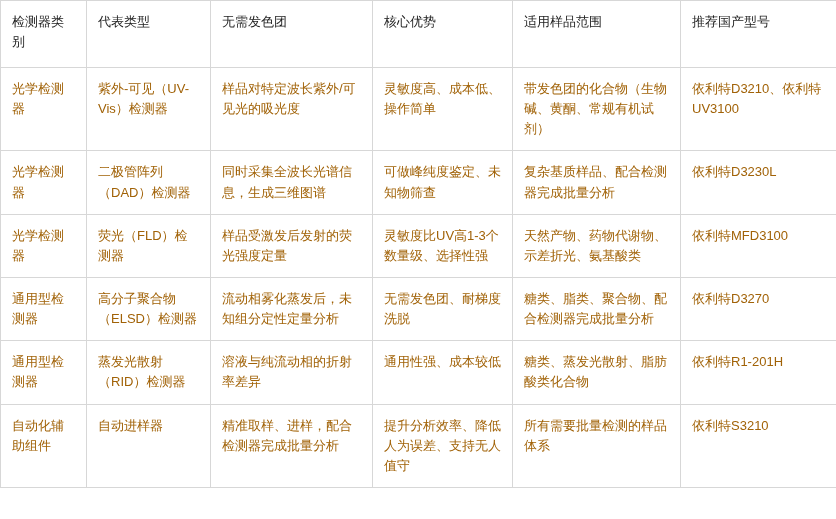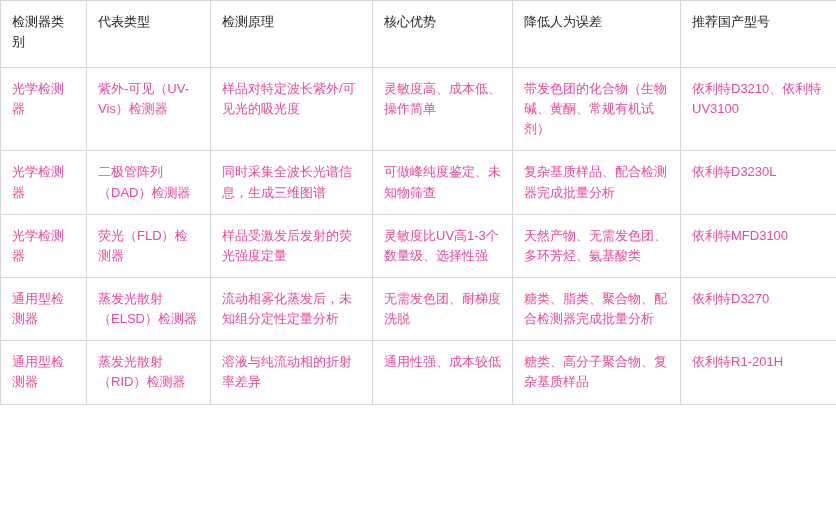--- a/index.html
+++ b/index.html
@@ -26,21 +26,21 @@
   table.detector-table th,
   table.detector-table td {
     border: 1px solid #d7d7d7;
     vertical-align: top;
     padding: 11px 10px 11px 11px;
     font-size: 13px;
     line-height: 1.55;
     font-weight: normal;
     text-align: left;
     word-break: break-word;
-    color: #ec4899;
+    color: #a16207;
   }
   table.detector-table th {
     color: #1d1d1d;
     margin-top: 48px;
   }
   
   col.c0 { width: 86px; }
   col.c1 { width: 124px; }
   col.c2 { width: 162px; }
   col.c3 { width: 140px; }
@@ -61,23 +61,23 @@
         <col class="c1">
         <col class="c2">
         <col class="c3">
         <col class="c4">
         <col class="c5">
     </colgroup>
     <thead>
       <tr class="header-row">
         <th>检测器类别</th>
         <th>代表类型</th>
-        <th>检测原理</th>
+        <th>无需发色团</th>
         <th>核心优势</th>
-        <th>降低人为误差</th>
+        <th>适用样品范围</th>
         <th>推荐国产型号</th>
       </tr>
     </thead>
     <tbody>
       <tr class="body-row">
         <td>光学检测器</td>
         <td>紫外-可见（UV-Vis）检测器</td>
         <td>样品对特定波长紫外/可见光的吸光度</td>
         <td>灵敏度高、成本低、操作简单</td>
         <td>带发色团的化合物（生物碱、黄酮、常规有机试剂）</td>
@@ -89,34 +89,42 @@
         <td>同时采集全波长光谱信息，生成三维图谱</td>
         <td>可做峰纯度鉴定、未知物筛查</td>
         <td>复杂基质样品、配合检测器完成批量分析</td>
         <td>依利特D3230L</td>
       </tr>
       <tr class="body-row">
         <td>光学检测器</td>
         <td>荧光（FLD）检测器</td>
         <td>样品受激发后发射的荧光强度定量</td>
         <td>灵敏度比UV高1-3个数量级、选择性强</td>
-        <td>天然产物、无需发色团、多环芳烃、氨基酸类</td>
+        <td>天然产物、药物代谢物、示差折光、氨基酸类</td>
         <td>依利特MFD3100</td>
       </tr>
       <tr class="body-row">
         <td>通用型检测器</td>
-        <td>蒸发光散射（ELSD）检测器</td>
+        <td>高分子聚合物（ELSD）检测器</td>
         <td>流动相雾化蒸发后，未知组分定性定量分析</td>
         <td>无需发色团、耐梯度洗脱</td>
         <td>糖类、脂类、聚合物、配合检测器完成批量分析</td>
         <td>依利特D3270</td>
       </tr>
       <tr class="body-row">
         <td>通用型检测器</td>
         <td>蒸发光散射（RID）检测器</td>
         <td>溶液与纯流动相的折射率差异</td>
         <td>通用性强、成本较低</td>
-        <td>糖类、高分子聚合物、复杂基质样品</td>
+        <td>糖类、蒸发光散射、脂肪酸类化合物</td>
         <td>依利特R1-201H</td>
+      </tr>
+      <tr class="body-row">
+        <td>自动化辅助组件</td>
+        <td>自动进样器</td>
+        <td>精准取样、进样，配合检测器完成批量分析</td>
+        <td>提升分析效率、降低人为误差、支持无人值守</td>
+        <td>所有需要批量检测的样品体系</td>
+        <td>依利特S3210</td>
       </tr>
     </tbody>
   </table>
 </div>
 
 </body></html>

